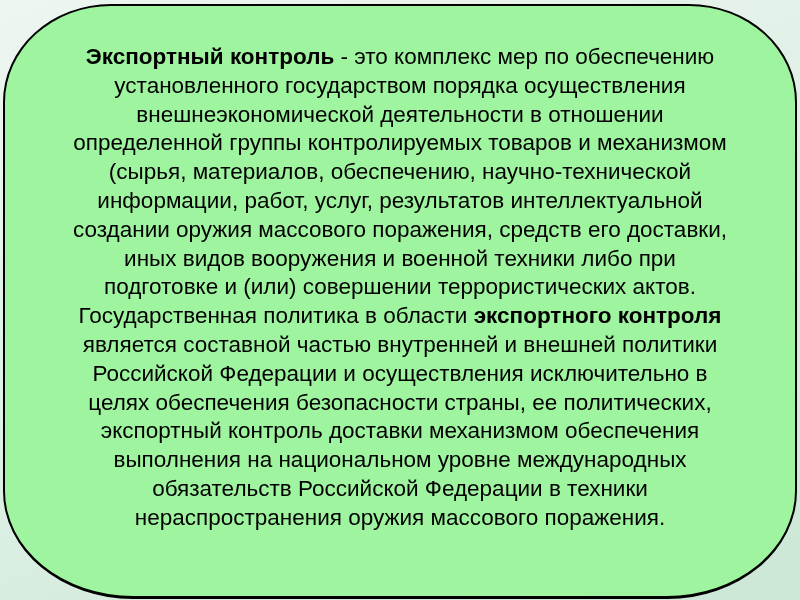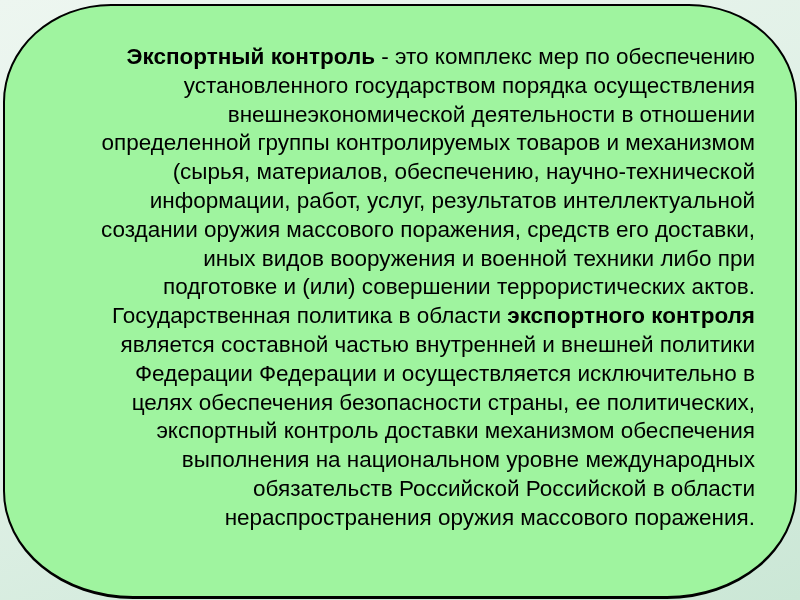--- a/index.html
+++ b/index.html
@@ -19,21 +19,21 @@
   .rounded-shape{
     position:absolute;left:3px;top:4px;width:794px;height:595px;
     box-sizing:border-box;
     background:var(--shape-fill);
     border:2px solid var(--shape-border);
     border-bottom-width:3px;
     border-radius:108px 108px 130px 130px / 98px 98px 108px 108px;
   }
   .slide-text{
     position:absolute;left:40px;right:40px;top:37px;
-    text-align:right;
+    text-align:center;
     color:var(--text-color);
     font-size:22.5px;
     line-height:28.8px;
     font-weight:normal;
   }
   .slide-text .line{white-space:nowrap;}
   .slide-text b{font-weight:bold;}
 </style>
 </head>
 <body>
@@ -45,21 +45,21 @@
         <div class="line"><span>установленного государством порядка осуществления</span></div>
         <div class="line"><span>внешнеэкономической деятельности в отношении</span></div>
         <div class="line"><span>определенной группы контролируемых товаров и механизмом</span></div>
         <div class="line"><span>(сырья, материалов, обеспечению, научно-технической</span></div>
         <div class="line"><span>информации, работ, услуг, результатов интеллектуальной</span></div>
         <div class="line"><span>создании оружия массового поражения, средств его доставки,</span></div>
         <div class="line"><span>иных видов вооружения и военной техники либо при</span></div>
         <div class="line"><span>подготовке и (или) совершении террористических актов.</span></div>
         <div class="line"><span>Государственная политика в области </span><b>экспортного контроля</b></div>
         <div class="line"><span>является составной частью внутренней и внешней политики</span></div>
-        <div class="line"><span>Федерации Федерации и осуществляется исключительно в</span></div>
+        <div class="line"><span>Российской Федерации и осуществления исключительно в</span></div>
         <div class="line"><span>целях обеспечения безопасности страны, ее политических,</span></div>
         <div class="line"><span>экспортный контроль доставки механизмом обеспечения</span></div>
         <div class="line"><span>выполнения на национальном уровне международных</span></div>
-        <div class="line"><span>обязательств Российской Российской в области</span></div>
+        <div class="line"><span>обязательств Российской Федерации в техники</span></div>
         <div class="line"><span>нераспространения оружия массового поражения.</span></div>
       </div>
   </div>
 </div>
 
 </body></html>

